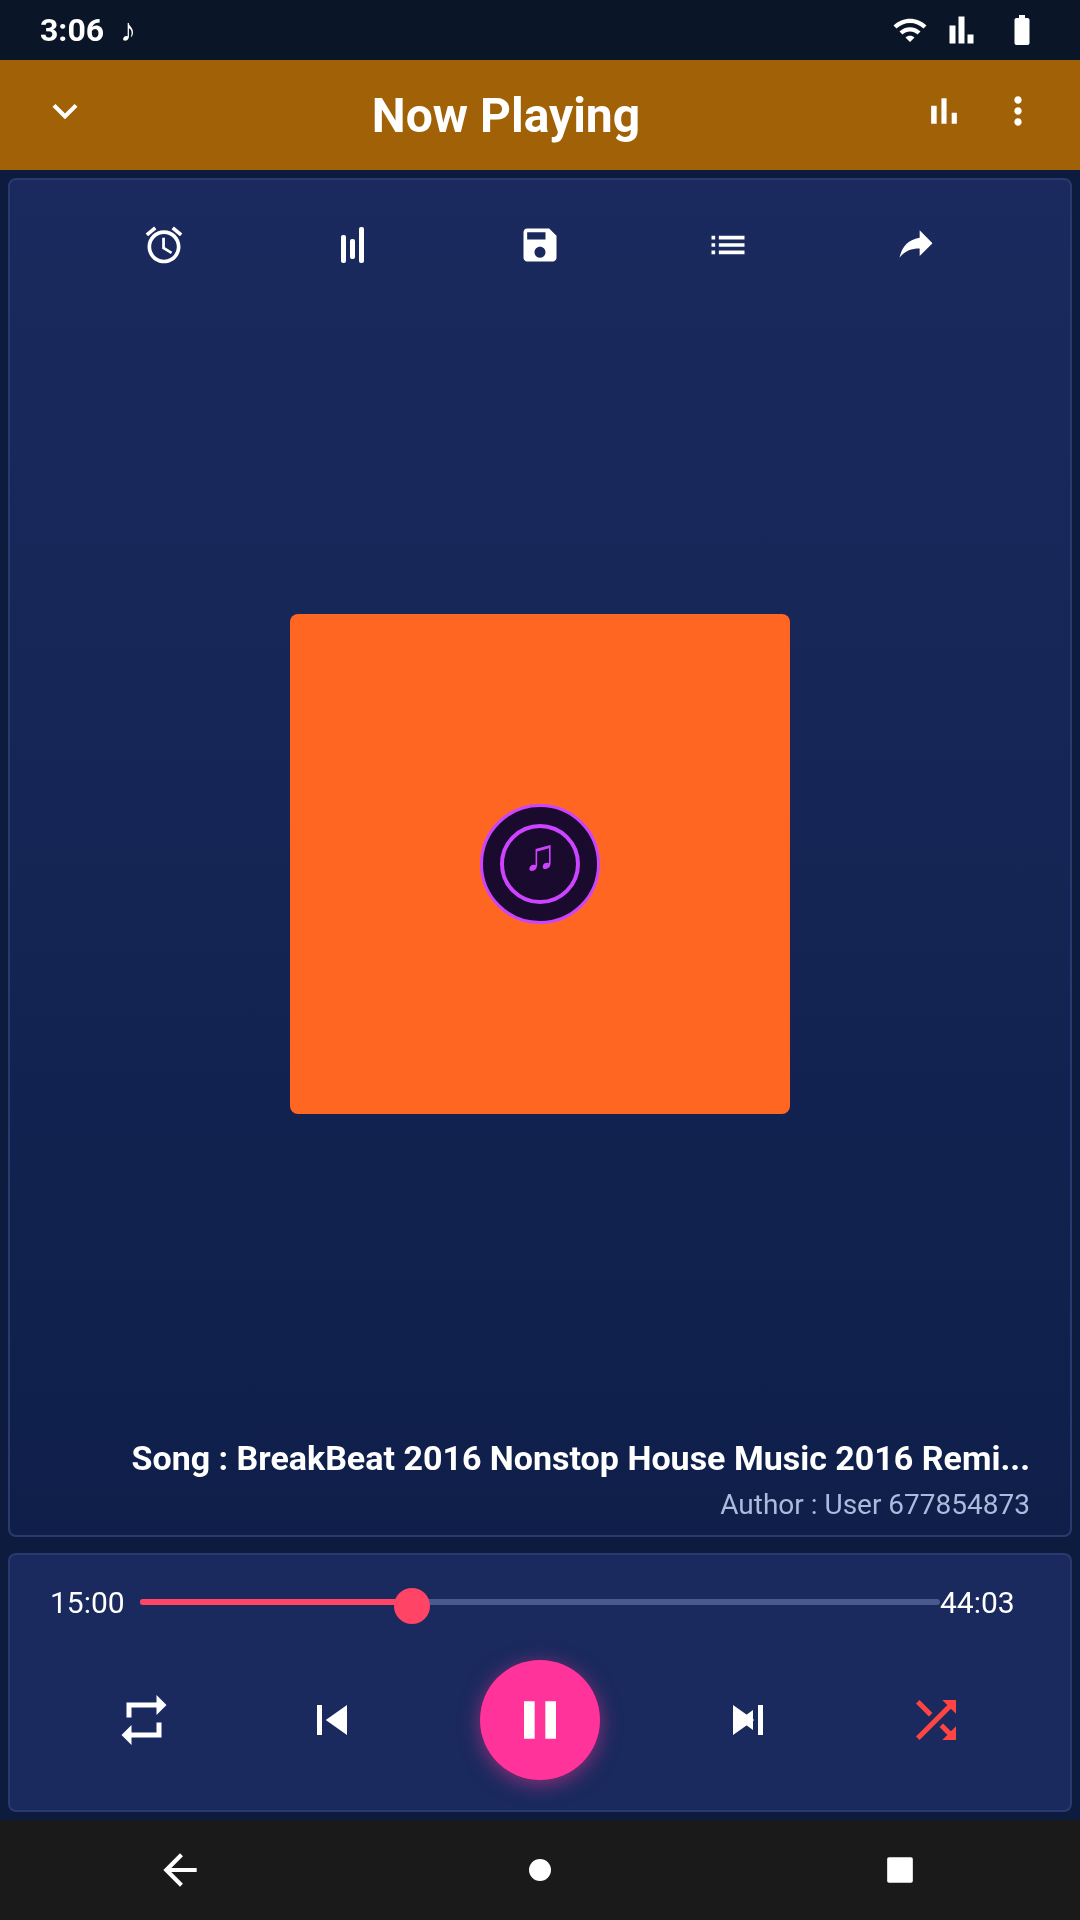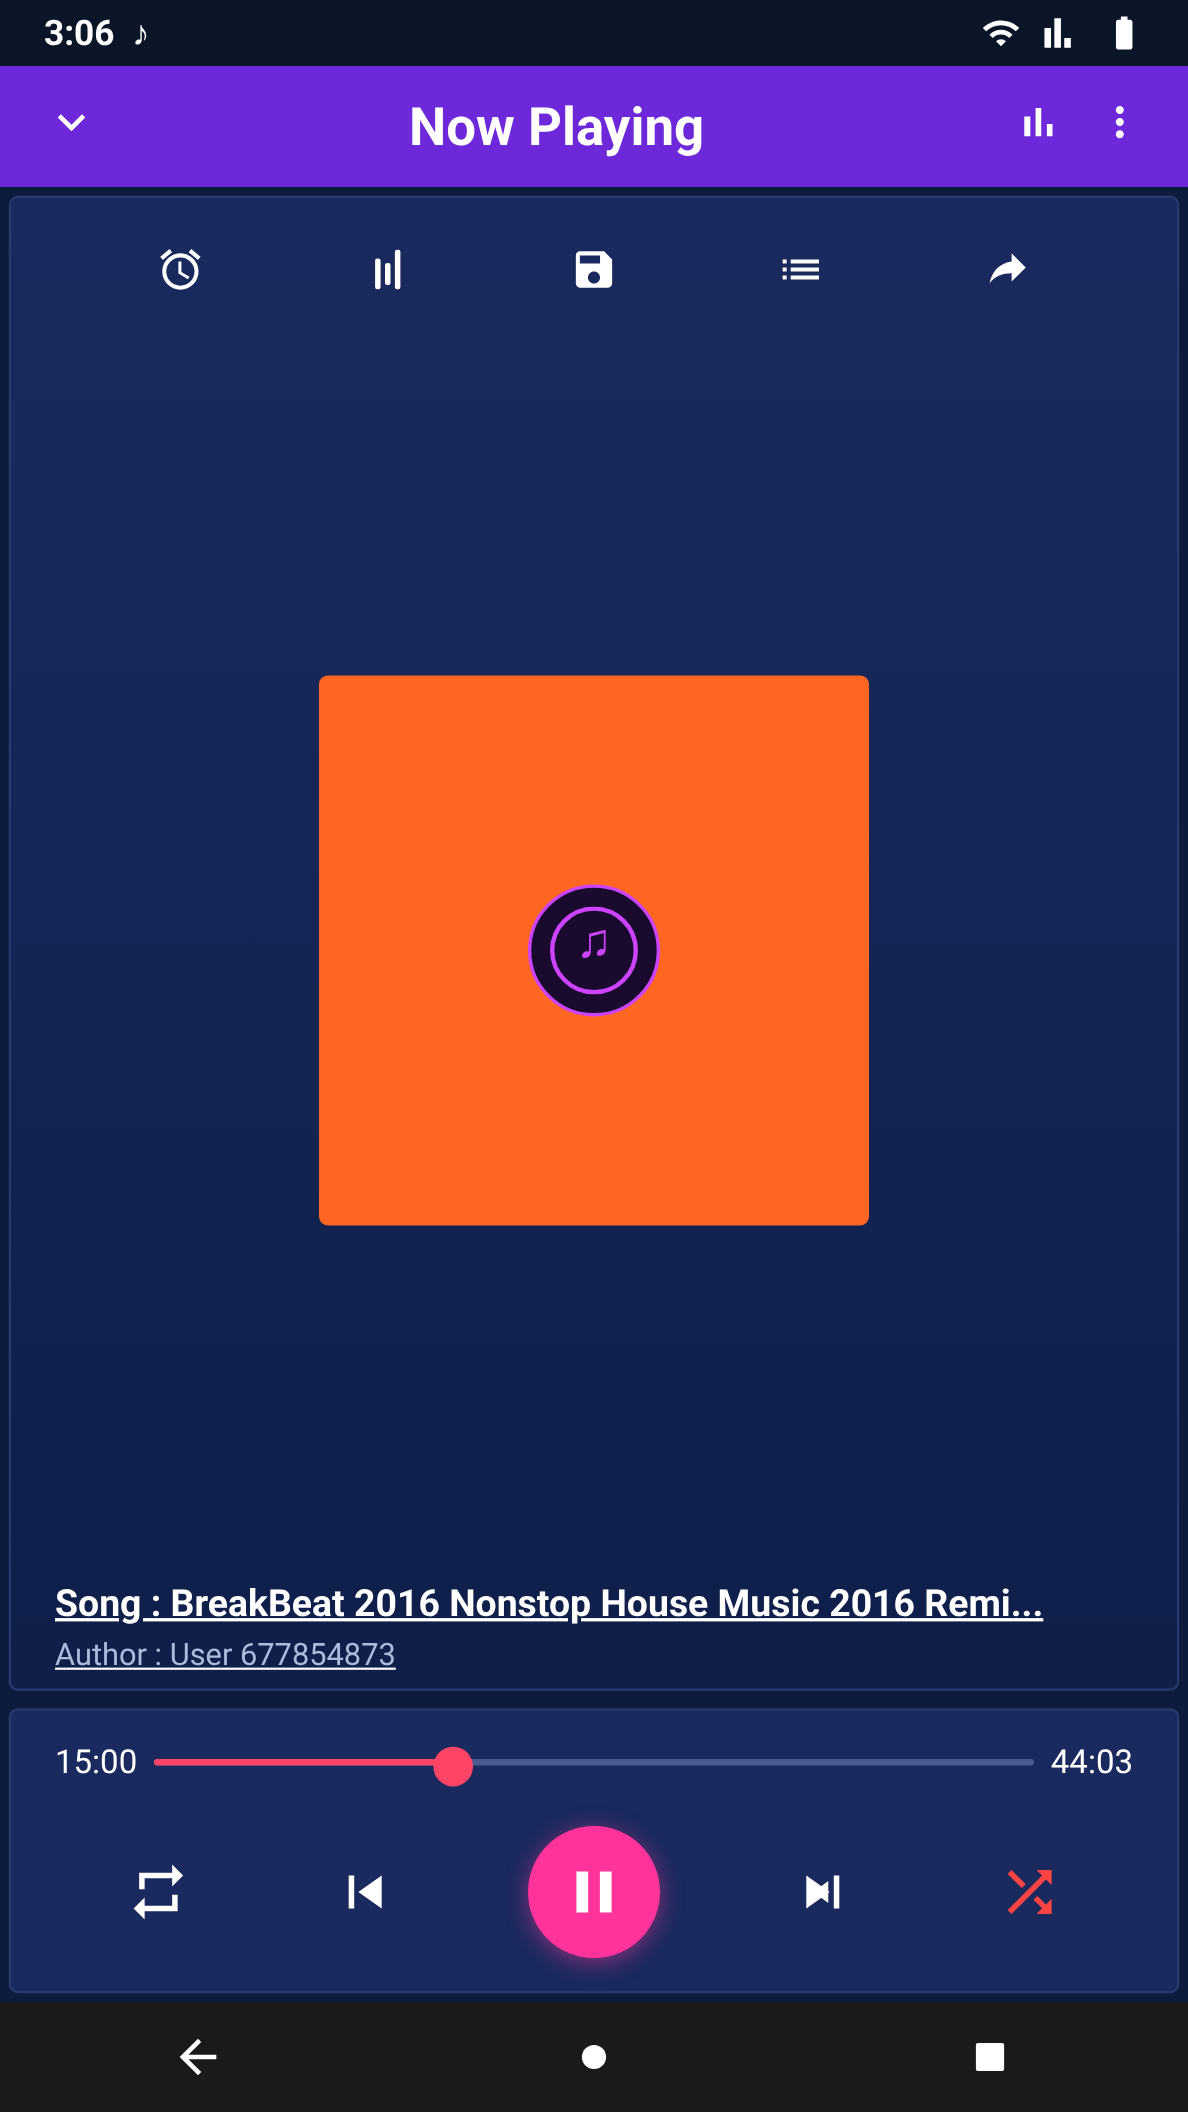--- a/index.html
+++ b/index.html
@@ -36,21 +36,21 @@
       display: flex;
       align-items: center;
       gap: 20px;
     }
     .status-icon {
       font-size: 28px;
     }
 
     
     .top-nav {
-      background: #6d28d9;
+      background: #a16207;
       height: 110px;
       display: flex;
       align-items: center;
       justify-content: space-between;
       padding: 0 40px;
       flex-shrink: 0;
     }
     .nav-title {
       font-size: 48px;
       font-weight: bold;
@@ -128,23 +128,22 @@
       border: 3px solid #cc44ff;
       display: flex;
       align-items: center;
       justify-content: center;
       font-size: 60px;
     }
 
     
     .song-info {
       padding: 20px 40px 14px;
-      text-align: left;
-      flex-shrink: 0;
-      text-decoration: underline;
+      text-align: right;
+      flex-shrink: 0;
     }
     .song-title {
       font-size: 34px;
       font-weight: bold;
       color: white;
       margin-bottom: 10px;
     }
     .song-author {
       font-size: 28px;
       color: #aabbdd;
@@ -165,21 +164,21 @@
       display: flex;
       align-items: center;
       margin-bottom: 30px;
     }
     .time-label {
       font-size: 30px;
       color: white;
       min-width: 90px;
     }
     .time-label.right {
-      text-align: right;
+      text-align: left;
     }
     .progress-bar-wrapper {
       flex: 1;
       position: relative;
       height: 8px;
     }
     .progress-track {
       width: 100%;
       height: 6px;
       background: #4a5a8e;

